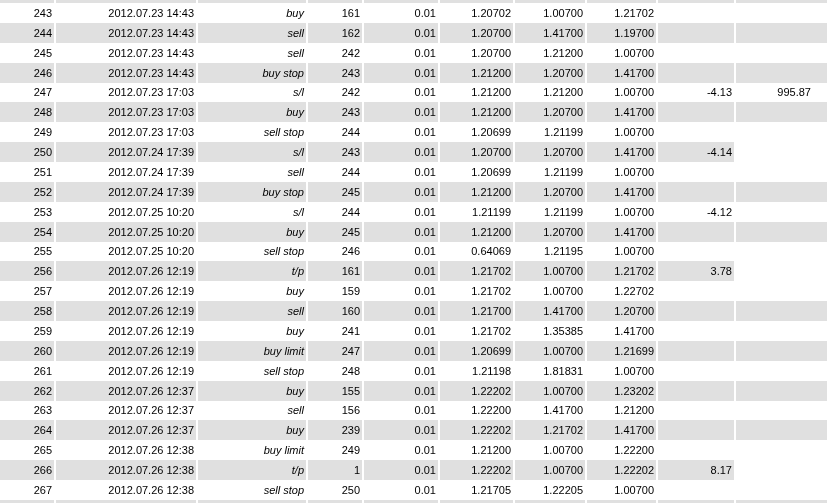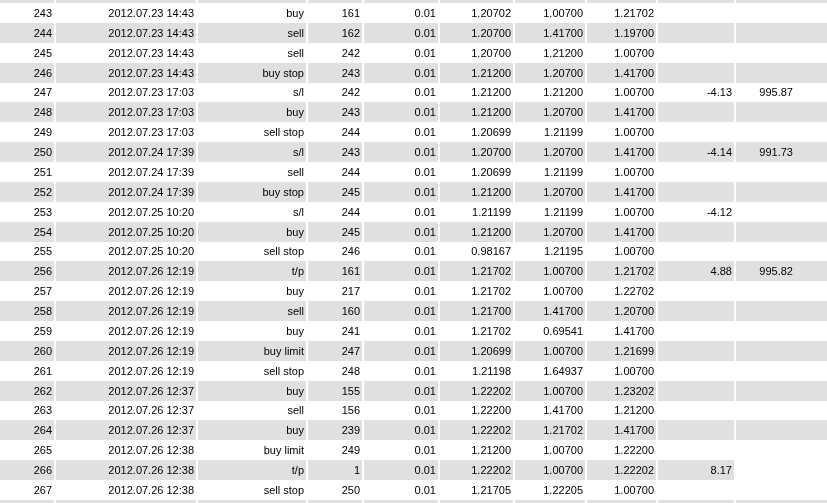--- a/index.html
+++ b/index.html
@@ -22,28 +22,28 @@
     box-sizing:border-box;
     display:flex;align-items:center;justify-content:flex-end;
     border-right:2px solid #ffffff;
     padding-right:2px;
     overflow:hidden;white-space:nowrap;
     background:transparent;
   }
   .row.striped .cell{background:#e0e0e0;}
   .c0{width:56px;}
   .c1{width:142px;}
-  .c2{width:110px;}
+  .c2{width:110px;font-style:italic;}
   .c3{width:56px;}
   .c4{width:76px;}
   .c5{width:75px;}
   .c6{width:72px;}
   .c7{width:71px;}
   .c8{width:78px;}
-  .c9{width:91px;border-right:none;padding-right:34px;}
+  .c9{width:91px;border-right:none;padding-right:16px;}
 </style>
 </head>
 <body>
 
 <div id="viewport">
   <div class="row striped sliver-top">
       <div class="cell c0"></div>
       <div class="cell c1"></div>
       <div class="cell c2"></div>
       <div class="cell c3"></div>
@@ -142,21 +142,20 @@
     <div class="row striped">
       <div class="cell c0">250</div>
       <div class="cell c1">2012.07.24 17:39</div>
       <div class="cell c2">s/l</div>
       <div class="cell c3">243</div>
       <div class="cell c4">0.01</div>
       <div class="cell c5">1.20700</div>
       <div class="cell c6">1.20700</div>
       <div class="cell c7">1.41700</div>
       <div class="cell c8">-4.14</div>
-      <div class="cell c9">991.73</div>
     </div>
     <div class="row">
       <div class="cell c0">251</div>
       <div class="cell c1">2012.07.24 17:39</div>
       <div class="cell c2">sell</div>
       <div class="cell c3">244</div>
       <div class="cell c4">0.01</div>
       <div class="cell c5">1.20699</div>
       <div class="cell c6">1.21199</div>
       <div class="cell c7">1.00700</div>
@@ -197,43 +196,42 @@
       <div class="cell c7">1.41700</div>
       <div class="cell c8"></div>
       <div class="cell c9"></div>
     </div>
     <div class="row">
       <div class="cell c0">255</div>
       <div class="cell c1">2012.07.25 10:20</div>
       <div class="cell c2">sell stop</div>
       <div class="cell c3">246</div>
       <div class="cell c4">0.01</div>
-      <div class="cell c5">0.98167</div>
+      <div class="cell c5">0.64069</div>
       <div class="cell c6">1.21195</div>
       <div class="cell c7">1.00700</div>
       <div class="cell c8"></div>
       <div class="cell c9"></div>
     </div>
     <div class="row striped">
       <div class="cell c0">256</div>
       <div class="cell c1">2012.07.26 12:19</div>
       <div class="cell c2">t/p</div>
       <div class="cell c3">161</div>
       <div class="cell c4">0.01</div>
       <div class="cell c5">1.21702</div>
       <div class="cell c6">1.00700</div>
       <div class="cell c7">1.21702</div>
-      <div class="cell c8">4.88</div>
-      <div class="cell c9">995.82</div>
+      <div class="cell c8">3.78</div>
     </div>
     <div class="row">
       <div class="cell c0">257</div>
       <div class="cell c1">2012.07.26 12:19</div>
       <div class="cell c2">buy</div>
-      <div class="cell c3">217</div>
+      <div class="cell c3">159</div>
       <div class="cell c4">0.01</div>
       <div class="cell c5">1.21702</div>
       <div class="cell c6">1.00700</div>
       <div class="cell c7">1.22702</div>
       <div class="cell c8"></div>
       <div class="cell c9"></div>
     </div>
     <div class="row striped">
       <div class="cell c0">258</div>
       <div class="cell c1">2012.07.26 12:19</div>
@@ -246,21 +244,21 @@
       <div class="cell c8"></div>
       <div class="cell c9"></div>
     </div>
     <div class="row">
       <div class="cell c0">259</div>
       <div class="cell c1">2012.07.26 12:19</div>
       <div class="cell c2">buy</div>
       <div class="cell c3">241</div>
       <div class="cell c4">0.01</div>
       <div class="cell c5">1.21702</div>
-      <div class="cell c6">0.69541</div>
+      <div class="cell c6">1.35385</div>
       <div class="cell c7">1.41700</div>
       <div class="cell c8"></div>
       <div class="cell c9"></div>
     </div>
     <div class="row striped">
       <div class="cell c0">260</div>
       <div class="cell c1">2012.07.26 12:19</div>
       <div class="cell c2">buy limit</div>
       <div class="cell c3">247</div>
       <div class="cell c4">0.01</div>
@@ -270,21 +268,21 @@
       <div class="cell c8"></div>
       <div class="cell c9"></div>
     </div>
     <div class="row">
       <div class="cell c0">261</div>
       <div class="cell c1">2012.07.26 12:19</div>
       <div class="cell c2">sell stop</div>
       <div class="cell c3">248</div>
       <div class="cell c4">0.01</div>
       <div class="cell c5">1.21198</div>
-      <div class="cell c6">1.64937</div>
+      <div class="cell c6">1.81831</div>
       <div class="cell c7">1.00700</div>
       <div class="cell c8"></div>
       <div class="cell c9"></div>
     </div>
     <div class="row striped">
       <div class="cell c0">262</div>
       <div class="cell c1">2012.07.26 12:37</div>
       <div class="cell c2">buy</div>
       <div class="cell c3">155</div>
       <div class="cell c4">0.01</div>

